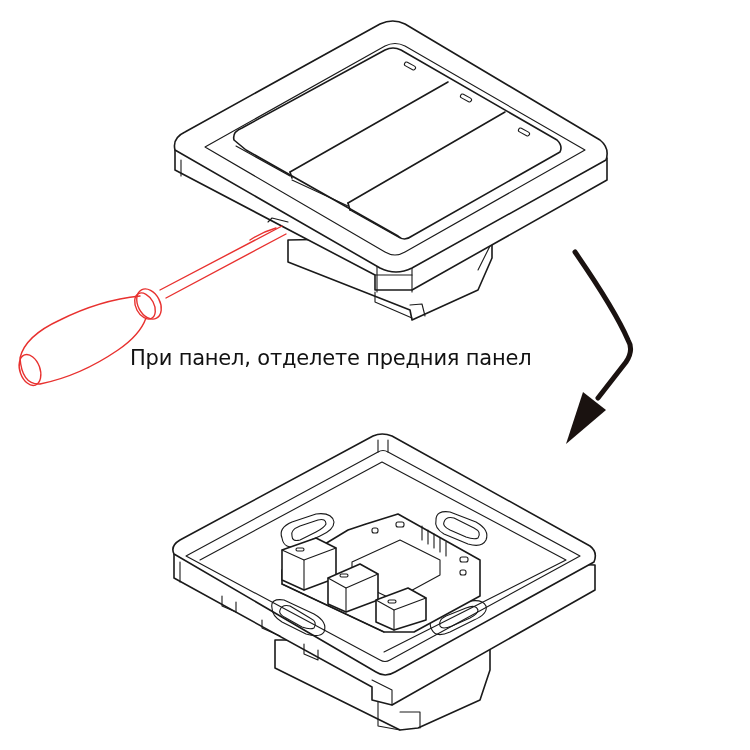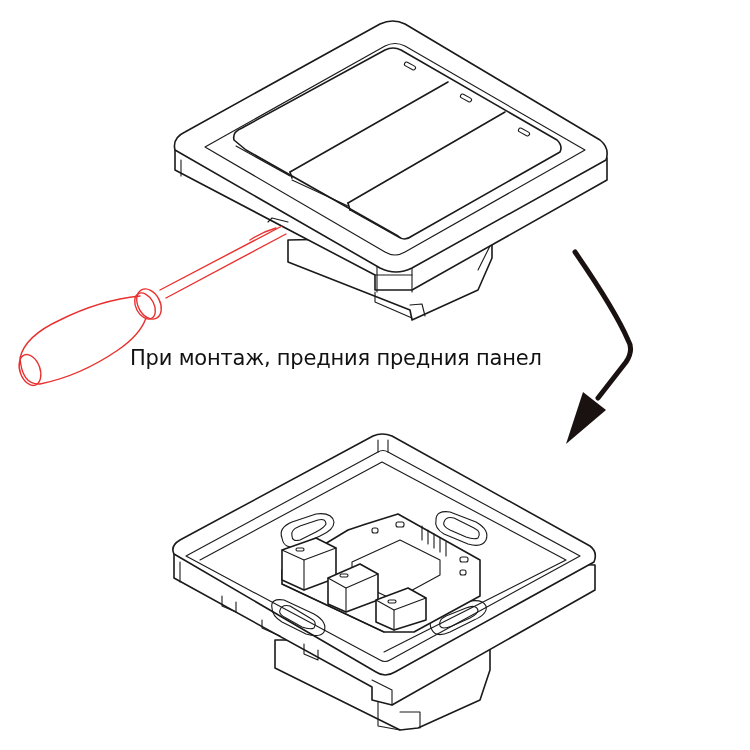--- a/index.html
+++ b/index.html
@@ -140,13 +140,13 @@
     </g>
     <g>
       <path class="ln fw" d="M376,600 L408,588 L426,598 L426,620 L394,630 L376,622 Z"></path>
       <path class="lt" d="M376,600 L394,610 L426,598"></path>
       <path class="lt" d="M394,610 L394,630"></path>
       <rect class="lt" x="388" y="600" width="8" height="3" rx="1.5"></rect>
     </g>
   </g>
 </svg>
 
-<div class="caption">При монтаж, предния предния панел</div>
+<div class="caption">При панел, отделете предния панел</div>
 
 </body></html>

